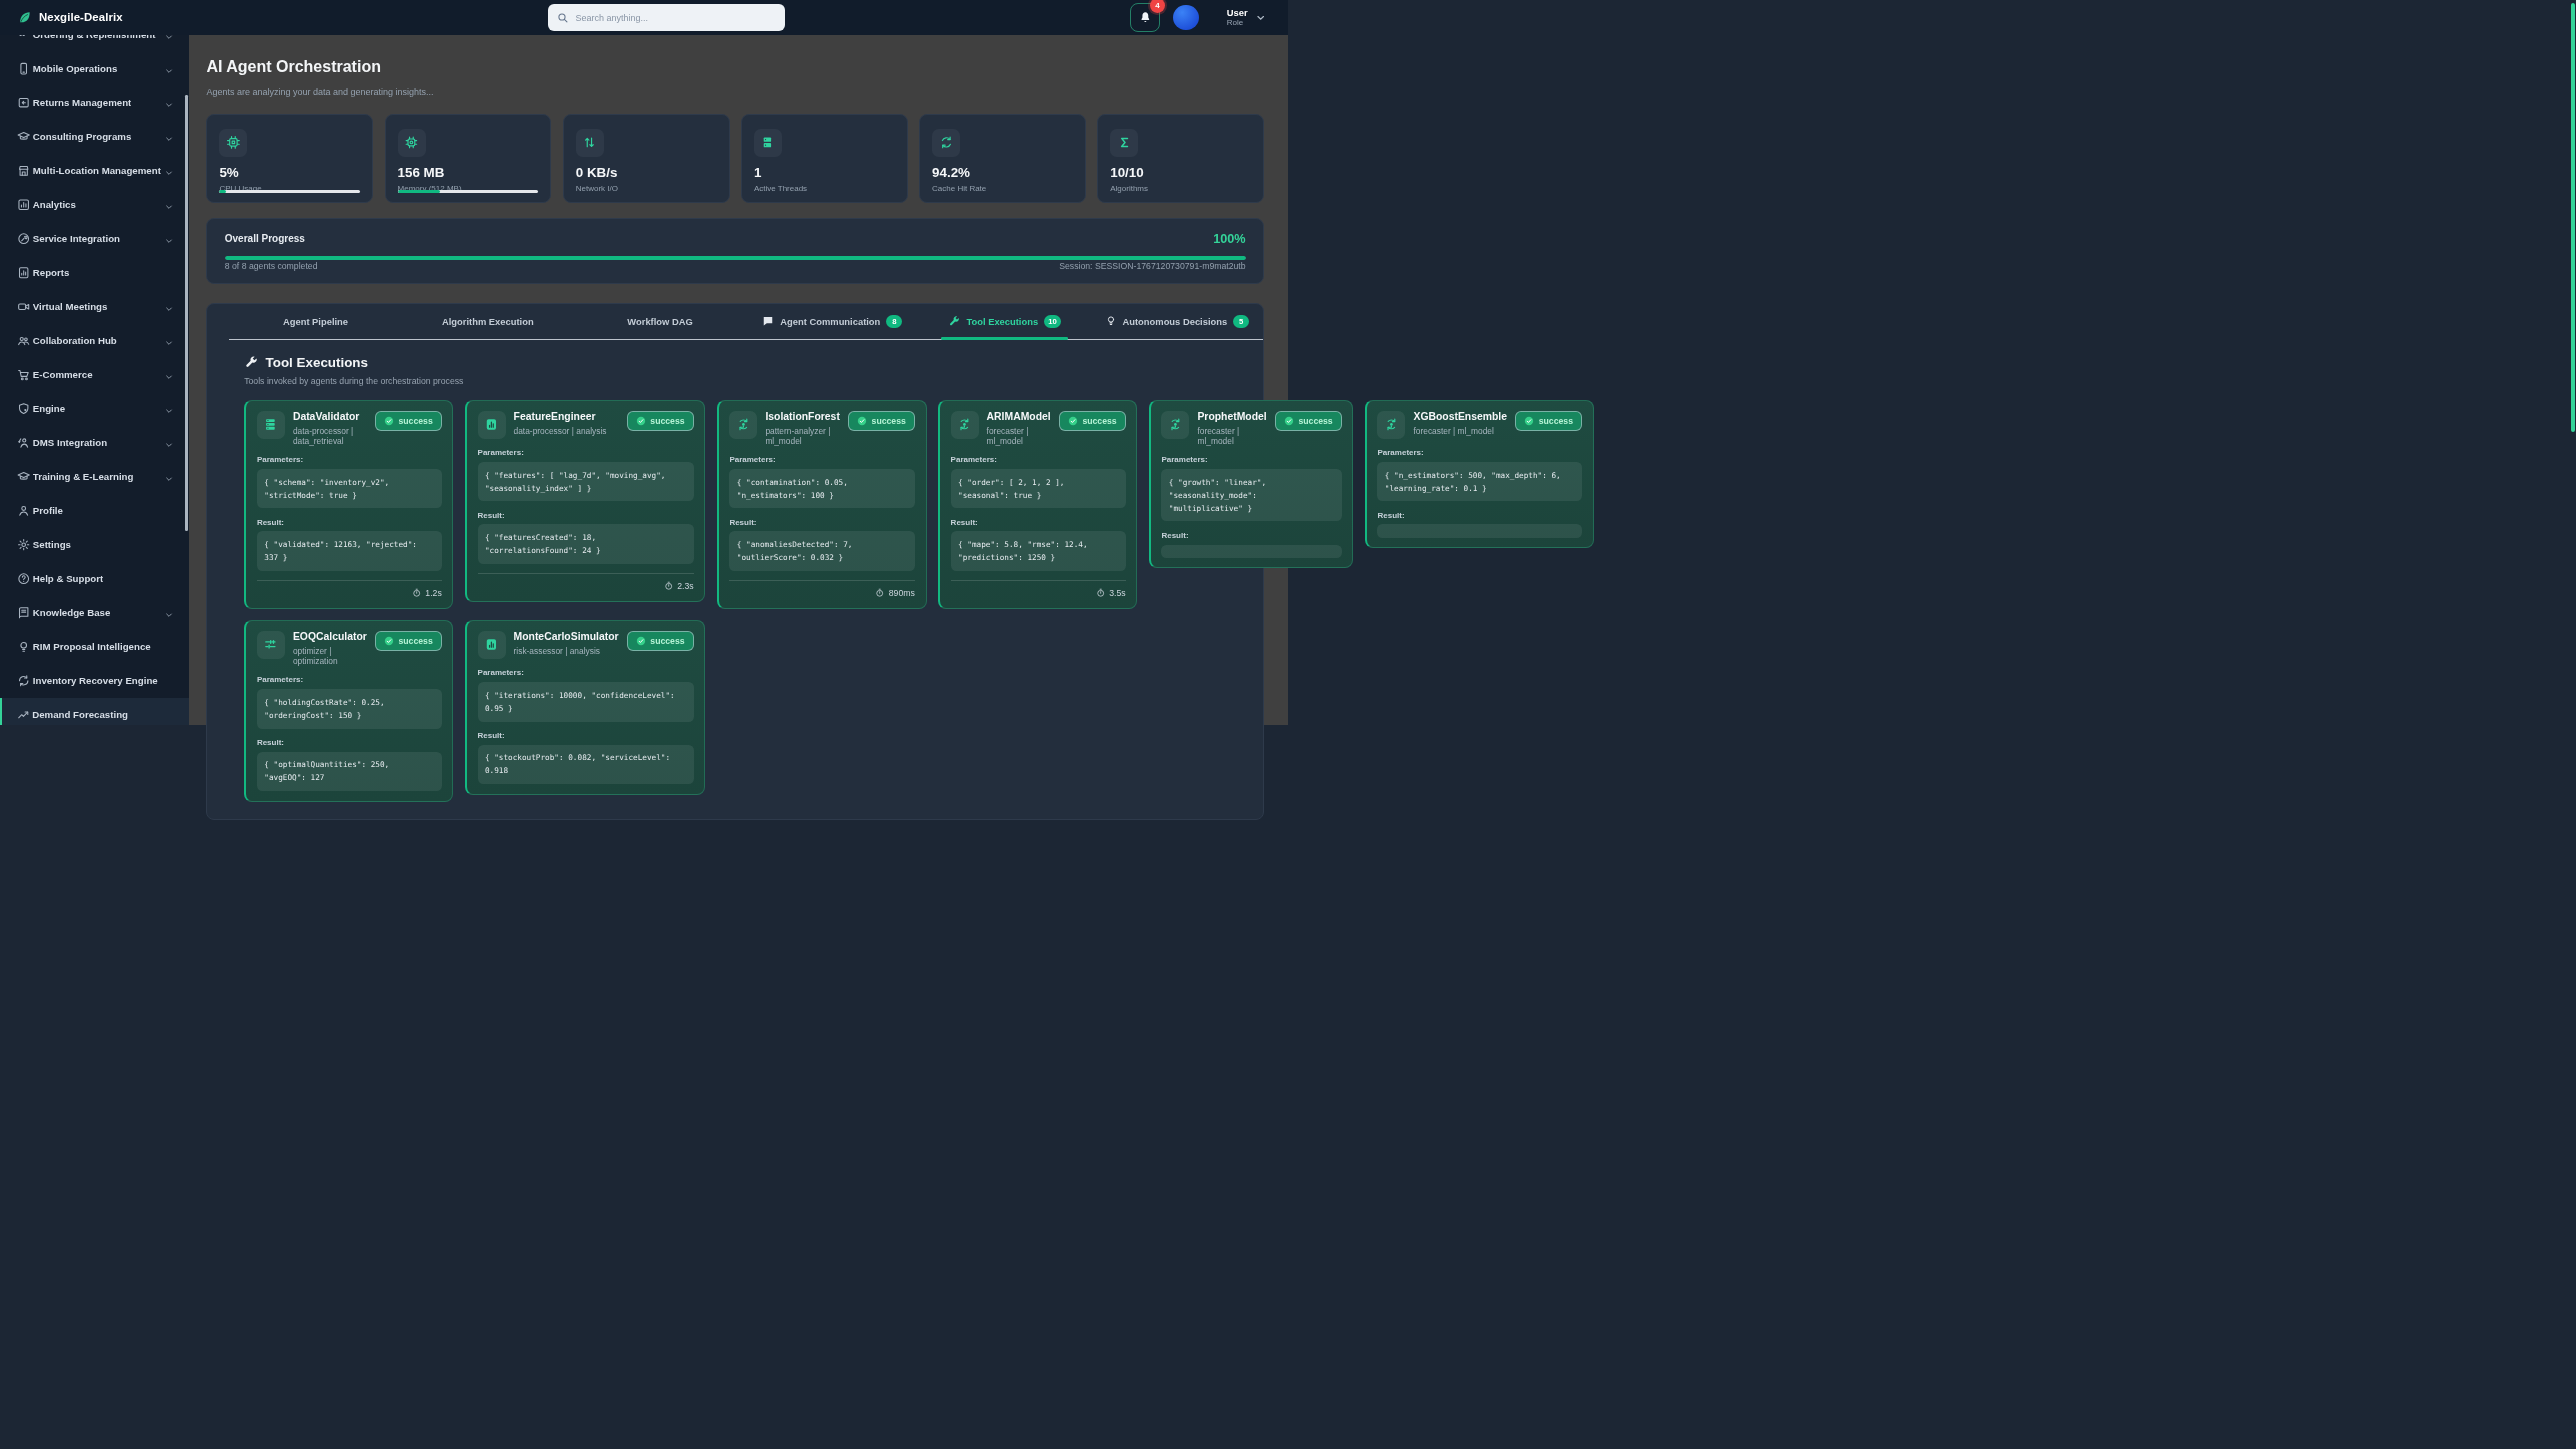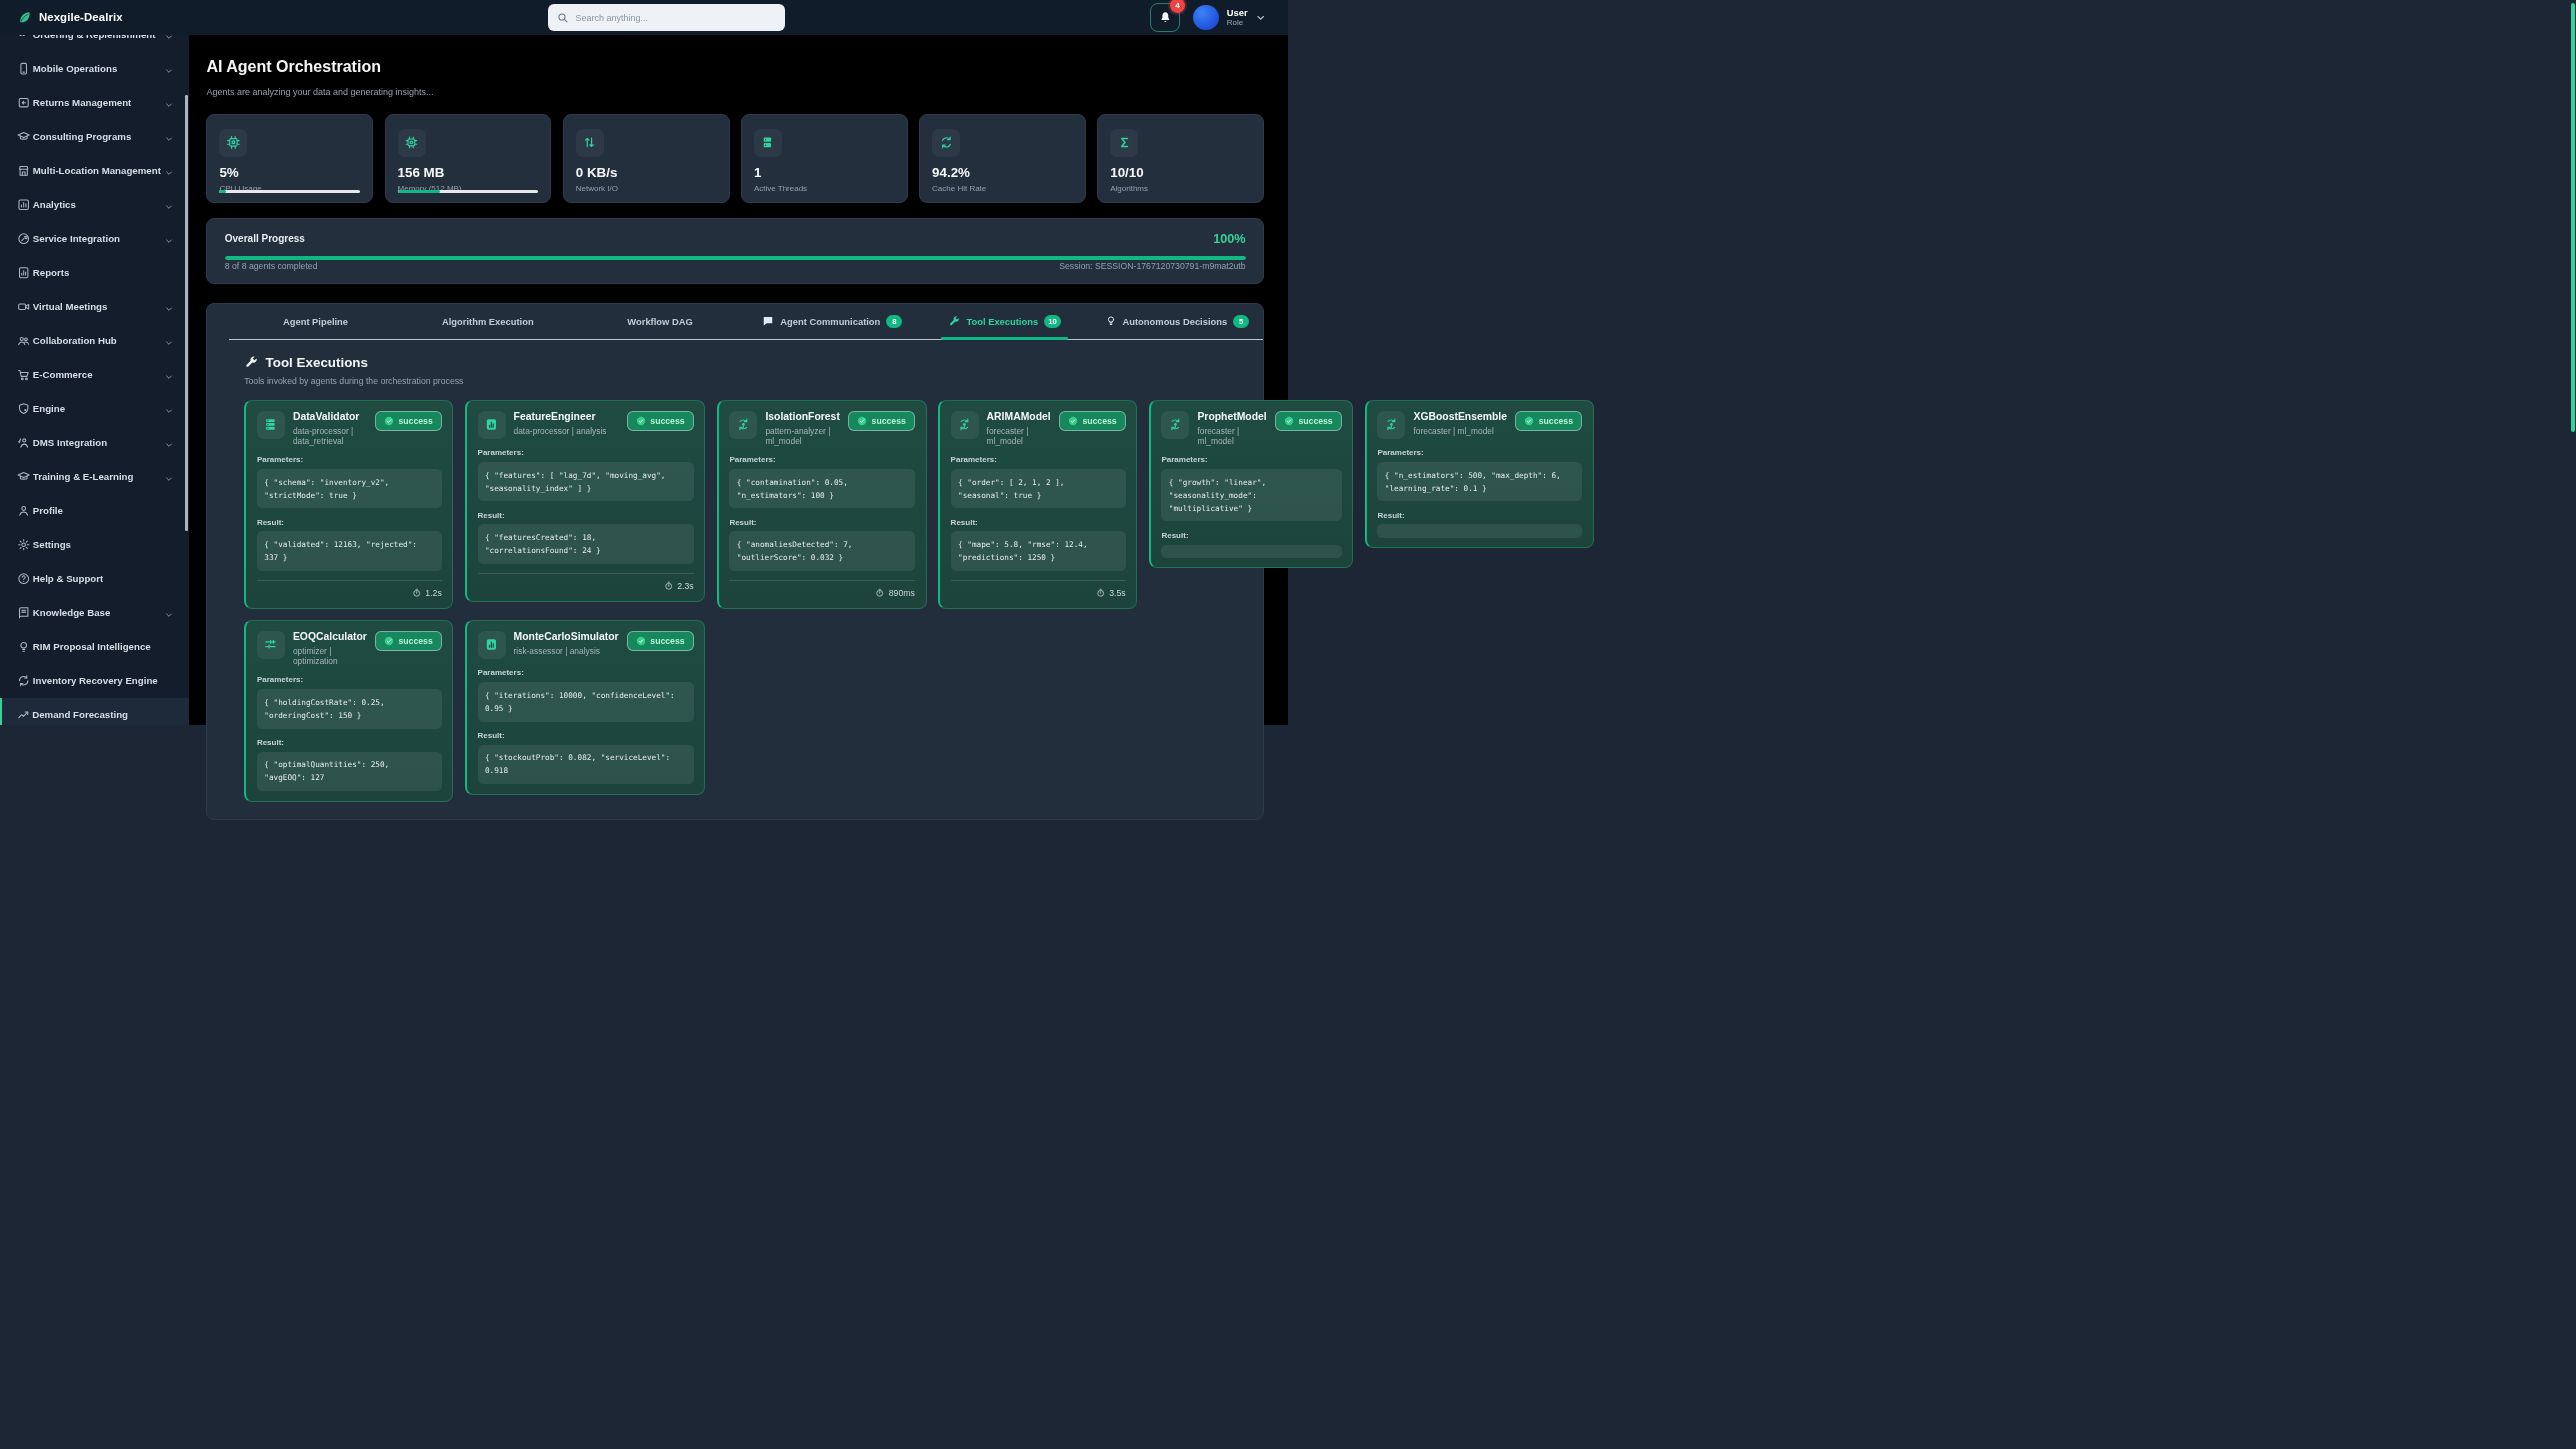--- a/index.html
+++ b/index.html
@@ -10,36 +10,36 @@
   .brand { display:flex; align-items:center; gap:6.7px; padding-left:17.4px; width:189px; }
   .brand-name { color:#fff; font-size:11.4px; font-weight:bold; letter-spacing:0.1px; }
   .search-wrap { position:absolute; left:50%; transform:translateX(-50%); width:282px;padding-left:45px; }
   .search { display:flex; align-items:center; gap:6.7px; background:#eef2f6; border-radius:6px; height:27px; padding:0 9.4px; }
   .search input { border:none; outline:none; background:transparent; font-size:9px; color:#334155; width:100%; font-family:"Liberation Sans",sans-serif; }
   .search input::placeholder { color:#8a96a6; }
   .top-right { position:absolute; right:23px; display:flex; align-items:center; gap:13.4px; }
   .bell-box { position:relative; width:29.5px; height:29.5px; border:0.7px solid rgba(52,211,153,.55); border-radius:8px; display:flex; align-items:center; justify-content:center; cursor:pointer; }
   .notif-badge { position:absolute; top:-6px; right:-6px; min-width:14.8px; height:14.8px; background:#ef4444; border-radius:50%; color:#fff; font-size:8px; font-weight:bold; display:flex; align-items:center; justify-content:center; box-shadow:0 0 0 2px rgba(239,68,68,.25); }
   .avatar { width:25.5px; height:25.5px; border-radius:50%; background:radial-gradient(circle at 35% 30%, #3b82f6, #1d4ed8 75%); }
-  .user-meta { line-height:1.15; }
+  .user-meta { line-height:1.15;margin-left:20px; }
   .user-name { color:#fff; font-size:9.4px; font-weight:bold; }
   .user-role { color:#9aa6b4; font-size:8px; }
 
   
   .sidebar { position:fixed; top:35px; left:0; width:189px; height:690px; background:#131d2b; overflow:hidden; }
   .nav-list { margin-top:-17.4px; }
   .nav-item { position:relative; height:34px; display:flex; align-items:center; gap:2px; padding:0 16px 0 17.4px; cursor:pointer; color:#d7dee7; }
   .nav-item .ico { width:13.4px; height:13.4px; color:#aab5c2; flex:0 0 13.4px; }
   .nav-item .lbl { font-size:9.7px; font-weight:600; white-space:nowrap; overflow:hidden; }
   .nav-item .chev { margin-left:auto; color:#8b97a5; width:8px; height:8px; }
   .nav-item.active { background:#1d2a3a; border-left:2.7px solid #34d399; padding-left:14.8px; }
   .sb-scroll { position:absolute; top:60px; right:1.3px; width:2.7px; height:436px; background:#c7d0da; border-radius:1.3px; opacity:.85; }
 
   
-  .main { position:absolute; top:35px; left:189px; width:1099px; height:690px; background:#000000; padding:23px 24px 0 17.4px; }
+  .main { position:absolute; top:35px; left:189px; width:1099px; height:690px; background:#404040; padding:23px 24px 0 17.4px; }
   .page-title { color:#f4f6f8; font-size:16px; font-weight:bold; }
   .page-sub { color:#94a1af; font-size:9px; margin-top:11px; }
 
   .stats-row { display:grid; grid-template-columns:repeat(6,1fr); gap:11.4px; margin-top:17.4px; }
   .stat-card { background:#242f3e; border:0.7px solid #2e3a4b; border-radius:8px; padding:13.4px 12px 10.7px; height:89px; position:relative; }
   .stat-ico { width:28px; height:28px; background:#2e3948; border-radius:6.7px; display:flex; align-items:center; justify-content:center; color:#2fd49f; }
   .stat-ico svg { width:14.8px; height:14.8px; }
   .stat-value { color:#f5f7f9; font-size:13.4px; font-weight:bold; margin-top:8.7px; }
   .stat-label { color:#93a0ae; font-size:8px; margin-top:3.4px; }
   .stat-track { position:absolute; left:12px; right:12px; bottom:9.4px; height:3.4px; background:#e5e7eb; border-radius:2px; overflow:hidden; }

